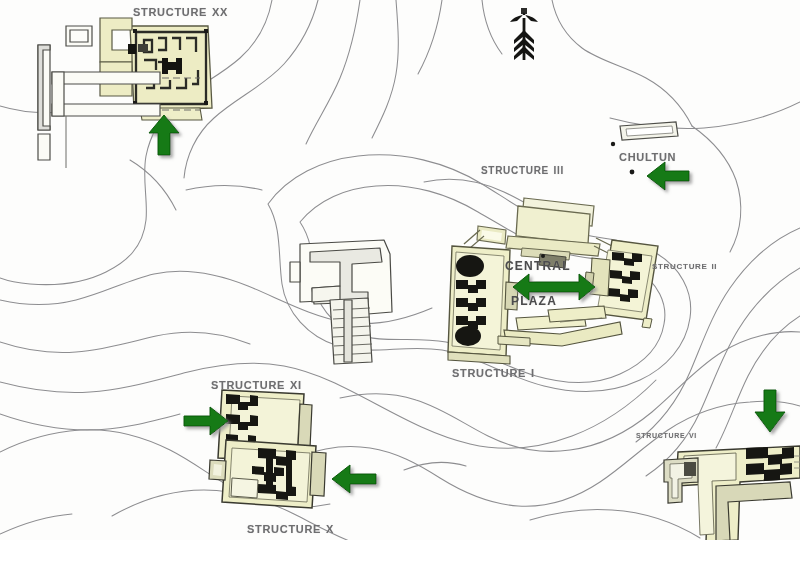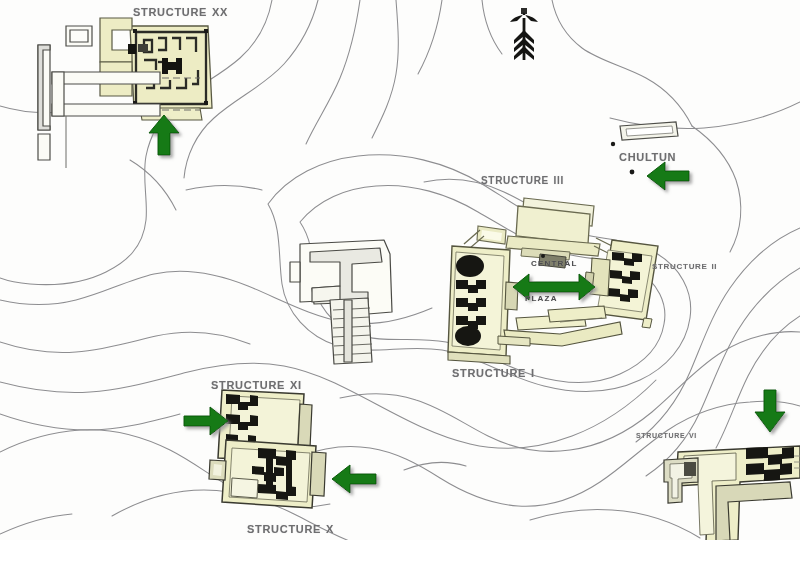--- a/index.html
+++ b/index.html
@@ -30,23 +30,22 @@
     text-transform: lowercase;
     letter-spacing: 0.7px;
     white-space: nowrap;
     font-size: 15px;
     line-height: 1;
     text-shadow: 0 0 1px rgba(180,180,180,0.5);
     user-select: none;
   }
   .map-label.plaza-word {
     color: #4b4b4d;
-    font-size: 12px;
+    font-size: 17px;
     letter-spacing: 1.2px;
-    padding-left: 26px;
   }
   .arrow {
     position: absolute;
   }
   .arrow svg { display: block; overflow: visible; }
 </style>
 </head>
 <body>
 
 <div id="map-root">
@@ -313,29 +312,29 @@
   <div class="arrow" style="left:753px; top:386px;">
     <svg width="34" height="48" viewBox="0 0 34 48">
       <path d="M17,46 L32,26 L23,26 L23,4 L11,4 L11,26 L2,26 Z" fill="#137a13" stroke="#0d5c0d" stroke-width="1" filter="url(#arrowShadow)"></path>
     </svg>
   </div>
 
   <div class="map-label" style="left:133px; top:3px; font-size:15px;">Structure XX</div>
 
   <div class="map-label" style="left:619px; top:148px; font-size:15px;">Chultun</div>
 
-  <div class="map-label" style="left:481px; top:172px; font-size:14px;">Structure III</div>
+  <div class="map-label" style="left:481px; top:162px; font-size:14px;">Structure III</div>
 
   <div class="map-label" style="left:652px; top:260px; font-size:11px;">Structure II</div>
 
   <div class="map-label" style="left:452px; top:364px; font-size:15px;">Structure I</div>
 
   <div class="map-label" style="left:211px; top:376px; font-size:15px;">Structure XI</div>
 
   <div class="map-label" style="left:247px; top:520px; font-size:15px;">Structure X</div>
 
   <div class="map-label" style="left:636px; top:430px; font-size:10px;">Structure VI</div>
 
   <div class="map-label plaza-word" style="left:505px; top:256px;">Central</div>
 
-  <div class="map-label plaza-word" style="left:499px; top:291px;">Plaza</div>
+  <div class="map-label plaza-word" style="left:511px; top:291px;">Plaza</div>
 
 </div>
 
 </body></html>

